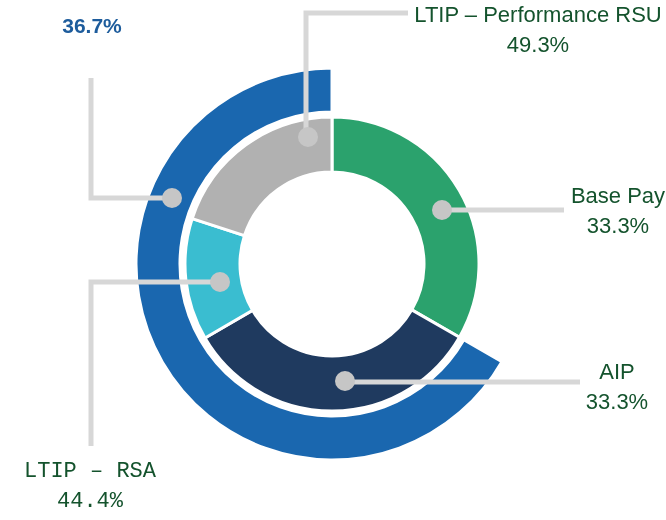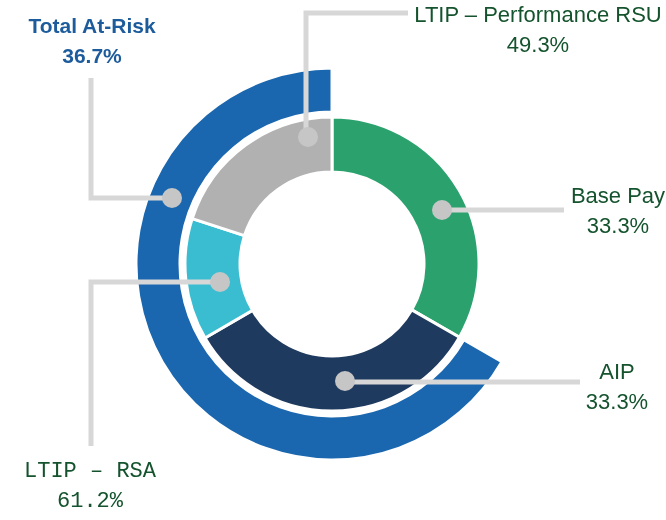--- a/index.html
+++ b/index.html
@@ -43,37 +43,36 @@
       <circle cx="308" cy="137" r="10" fill="#C6C6C6"></circle>
       <polyline points="564,210 446,210" fill="none" stroke="#D7D7D7" stroke-width="5"></polyline>
       <circle cx="442" cy="210" r="10" fill="#C6C6C6"></circle>
       <polyline points="580,382 350,382" fill="none" stroke="#D7D7D7" stroke-width="5"></polyline>
       <circle cx="345" cy="381" r="10" fill="#C6C6C6"></circle>
       <polyline points="218,282 91,282 91,446" fill="none" stroke="#D7D7D7" stroke-width="5"></polyline>
       <circle cx="220" cy="282" r="10" fill="#C6C6C6"></circle>
     </svg>
 
   <div class="callout accent" style="left:12px; top:11px; width:160px;">
-    <div>Total At-Risk</div>
     <div>36.7%</div>
   </div>
 
   <div class="callout" style="left:412px; top:0px; width:252px;">
     <div>LTIP – Performance RSU</div>
     <div>49.3%</div>
   </div>
 
   <div class="callout" style="left:543px; top:181px; width:150px;">
     <div>Base Pay</div>
     <div>33.3%</div>
   </div>
 
   <div class="callout" style="left:542px; top:357px; width:150px;">
     <div>AIP</div>
     <div>33.3%</div>
   </div>
 
   <div class="callout" style="left:10px; top:457px; width:160px;font-family:Liberation Mono, monospace;">
     <div>LTIP – RSA</div>
-    <div>61.2%</div>
+    <div>44.4%</div>
   </div>
 
 </div>
 
 </body></html>

